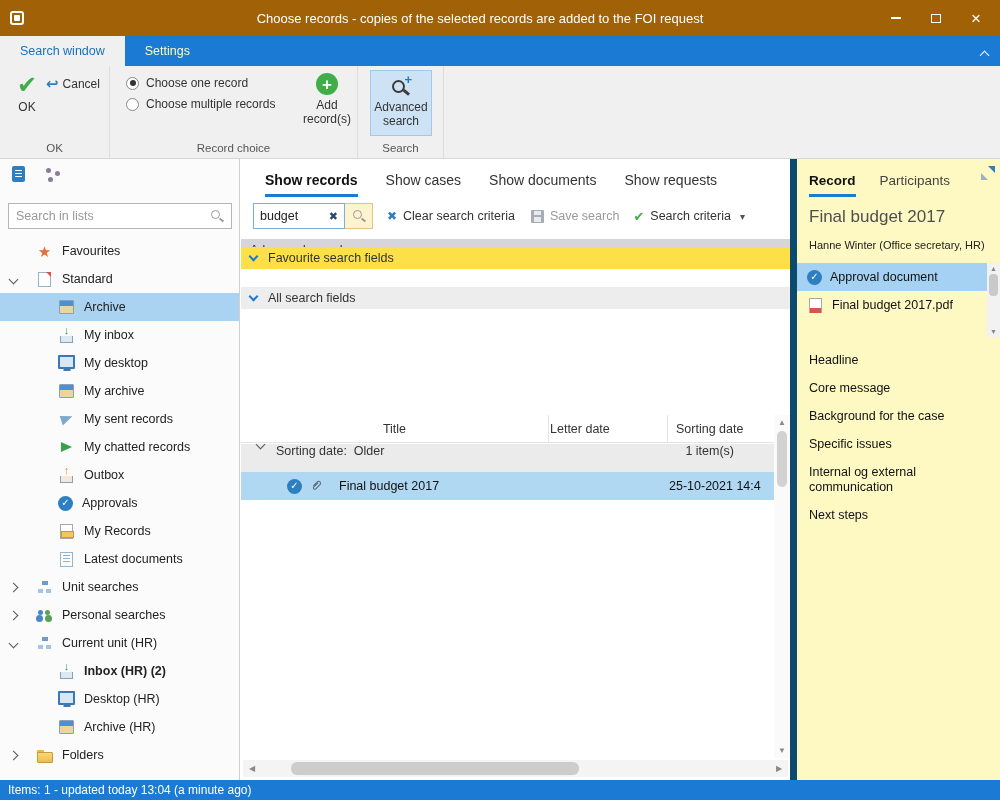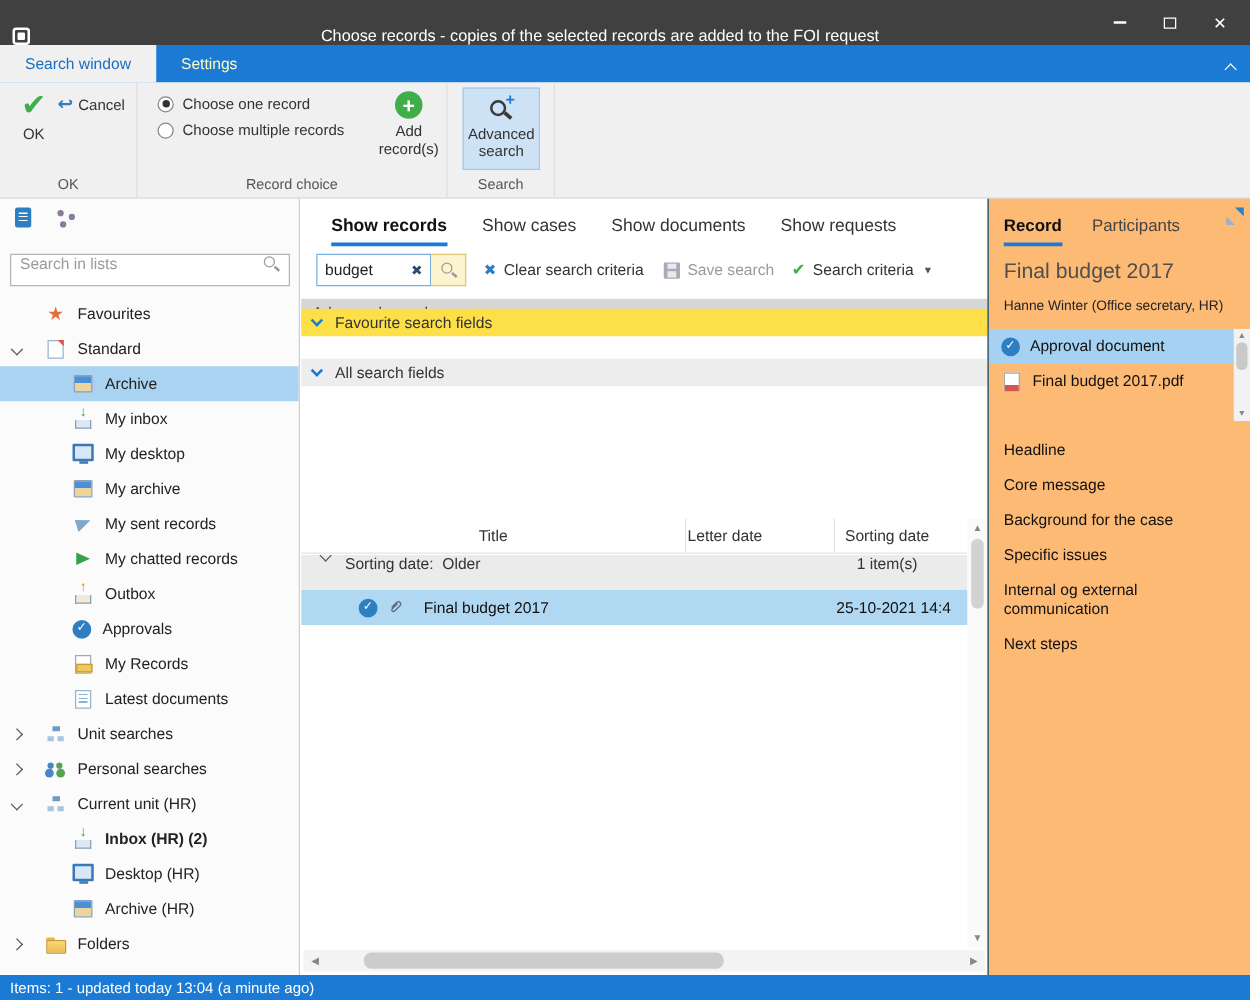--- a/index.html
+++ b/index.html
@@ -1,21 +1,21 @@
 <!DOCTYPE html>
 <html><head>
 <meta charset="utf-8">
 <style>
   *{box-sizing:border-box;margin:0;padding:0}
   html,body{background:#888}
   .app{position:relative;width:1000px;height:800px;overflow:hidden;background:#fff;
        font-family:"Liberation Sans","DejaVu Sans",sans-serif;font-size:12.5px;color:#333;margin:0 auto}
 
   
-  .titlebar{position:absolute;top:0;left:0;right:0;height:36px;background:#404040;display:flex;align-items:flex-end}
+  .titlebar{position:absolute;top:0;left:0;right:0;height:36px;background:#a16207;display:flex;align-items:center}
   .app-logo{width:14px;height:14px;border:2px solid #fff;border-radius:3px;margin-left:10px;position:relative}
   .app-logo::after{content:"";position:absolute;left:2px;top:2px;width:6px;height:6px;background:#fff;border-radius:1px}
   .title{position:absolute;left:120px;right:160px;text-align:center;color:#fff;font-size:13px;white-space:nowrap;overflow:hidden}
   .winbtns{position:absolute;right:4px;top:0;height:36px;display:flex}
   .winbtn{width:40px;height:36px;display:flex;align-items:center;justify-content:center;color:#fff;cursor:default}
   .min-glyph{display:block;width:10px;height:2px;background:#fff}
   .max-glyph{display:block;width:10px;height:9px;border:1.5px solid #fff}
   .close-glyph{font-size:17px;line-height:1}
 
   
@@ -51,21 +51,21 @@
   .mag-b::after{content:"";position:absolute;left:12px;top:14px;width:7px;height:2.5px;background:#3a3a3a;transform:rotate(40deg)}
   .mag-b .magplus{position:absolute;right:-1px;top:-4px;color:#1a7ad4;font-weight:700;font-size:13px;font-style:normal}
 
   
   .sidebar{position:absolute;left:0;top:159px;width:240px;bottom:20px;background:#fbfbfb;border-right:1px solid #cfcfcf}
   .viewicons{position:absolute;top:7px;left:10px;display:flex;gap:16px}
   .vico{position:relative;width:18px;height:18px;cursor:default}
   .i-doclist::before{content:"";position:absolute;left:2px;top:0;width:13px;height:16px;background:#2d7fc1;border-radius:2px}
   .i-doclist::after{content:"";position:absolute;left:5px;top:4px;width:7px;height:9px;background:repeating-linear-gradient(to bottom,#fff 0 1px,transparent 1px 3px)}
   .i-casetree::before{content:"";position:absolute;left:2px;top:2px;width:5px;height:5px;border-radius:50%;background:#8a7a9e;box-shadow:9px 3px 0 #8a7a9e,2px 9px 0 #8a7a9e}
-  .sbox{position:absolute;top:44px;left:8px;width:224px;height:26px;background:#fff;border:1px solid #b5b5b5;display:flex;align-items:flex-start}
+  .sbox{position:absolute;top:44px;left:8px;width:224px;height:26px;background:#fff;border:1px solid #b5b5b5;display:flex;align-items:center}
   .sbox input{flex:1;border:none;outline:none;background:transparent;font:inherit;font-size:12.5px;padding:0 7px;color:#333;min-width:0}
   .sbox input::placeholder{color:#9a9a9a}
   .mag-s{position:relative;width:14px;height:14px;margin-right:7px;flex:0 0 14px}
   .mag-s::before{content:"";position:absolute;left:1px;top:1px;width:7px;height:7px;border:1.5px solid #999;border-radius:50%}
   .mag-s::after{content:"";position:absolute;left:9px;top:10px;width:5px;height:2px;background:#999;transform:rotate(40deg)}
   .tree{position:absolute;top:78px;left:0;right:0;bottom:0;overflow:hidden}
   .trow{height:28px;display:flex;align-items:center;font-size:12.5px;color:#222;cursor:default}
   .trow.lvl0{padding-left:10px}
   .trow.lvl1{padding-left:58px}
   .chev-slot{width:26px;display:flex;align-items:center}
@@ -146,21 +146,21 @@
   .varrow{position:absolute;left:0;right:0;text-align:center;font-size:8px;color:#888;cursor:default}
   .varrow.top{top:3px}
   .varrow.bot{bottom:3px}
   .vthumb{position:absolute;left:3px;top:16px;width:10px;height:56px;background:#d2d2d2;border-radius:5px}
   .hscroll{position:absolute;left:2px;right:2px;bottom:3px;height:17px;background:#f4f4f4;display:flex;align-items:center}
   .harrow{width:18px;text-align:center;font-size:8px;color:#888;cursor:default}
   .harrow.right{margin-left:auto}
   .hthumb{position:absolute;left:48px;top:2px;width:288px;height:13px;background:#cdcdcd;border-radius:6px}
 
   
-  .rpanel{position:absolute;right:0;top:159px;width:210px;bottom:20px;background:#fdba74;border-left:1px solid #0c4a6e}
+  .rpanel{position:absolute;right:0;top:159px;width:210px;bottom:20px;background:#fef9c3;border-left:7px solid #0c4a6e}
   .ptabs{position:absolute;top:0;left:0;right:0;height:38px;display:flex;align-items:flex-end;padding-left:12px;gap:24px}
   .ptab{padding-bottom:9px;font-size:13.5px;color:#444;cursor:default}
   .ptab.active{font-weight:700;color:#111;border-bottom:3px solid #1a7ad4;padding-bottom:6px}
   .popout{position:absolute;right:5px;top:7px;width:14px;height:14px;cursor:default}
   .popout::before{content:"";position:absolute;right:0;top:0;border-left:7px solid transparent;border-top:7px solid #2d7fc1}
   .popout::after{content:"";position:absolute;left:0;bottom:0;border-right:7px solid transparent;border-bottom:7px solid #9ab2c8}
   .ptitle{position:absolute;top:48px;left:12px;right:6px;font-size:17px;color:#4f4f4f;white-space:nowrap;overflow:hidden}
   .pauthor{position:absolute;top:80px;left:12px;right:4px;font-size:11px;color:#222;white-space:nowrap;overflow:hidden}
   .doclist{position:absolute;top:104px;left:0;right:0;height:74px;overflow:hidden}
   .ditem{height:28px;display:flex;align-items:center;padding-left:10px;gap:8px;font-size:12.5px;color:#111;margin-right:13px;cursor:default;white-space:nowrap;overflow:hidden}

